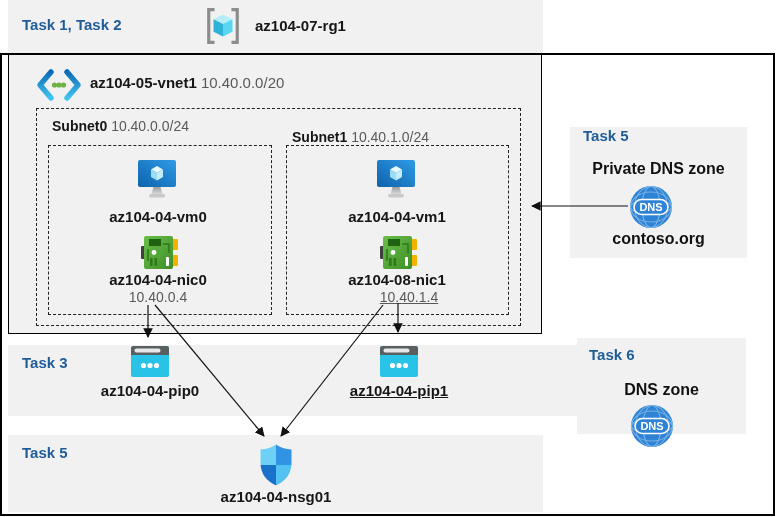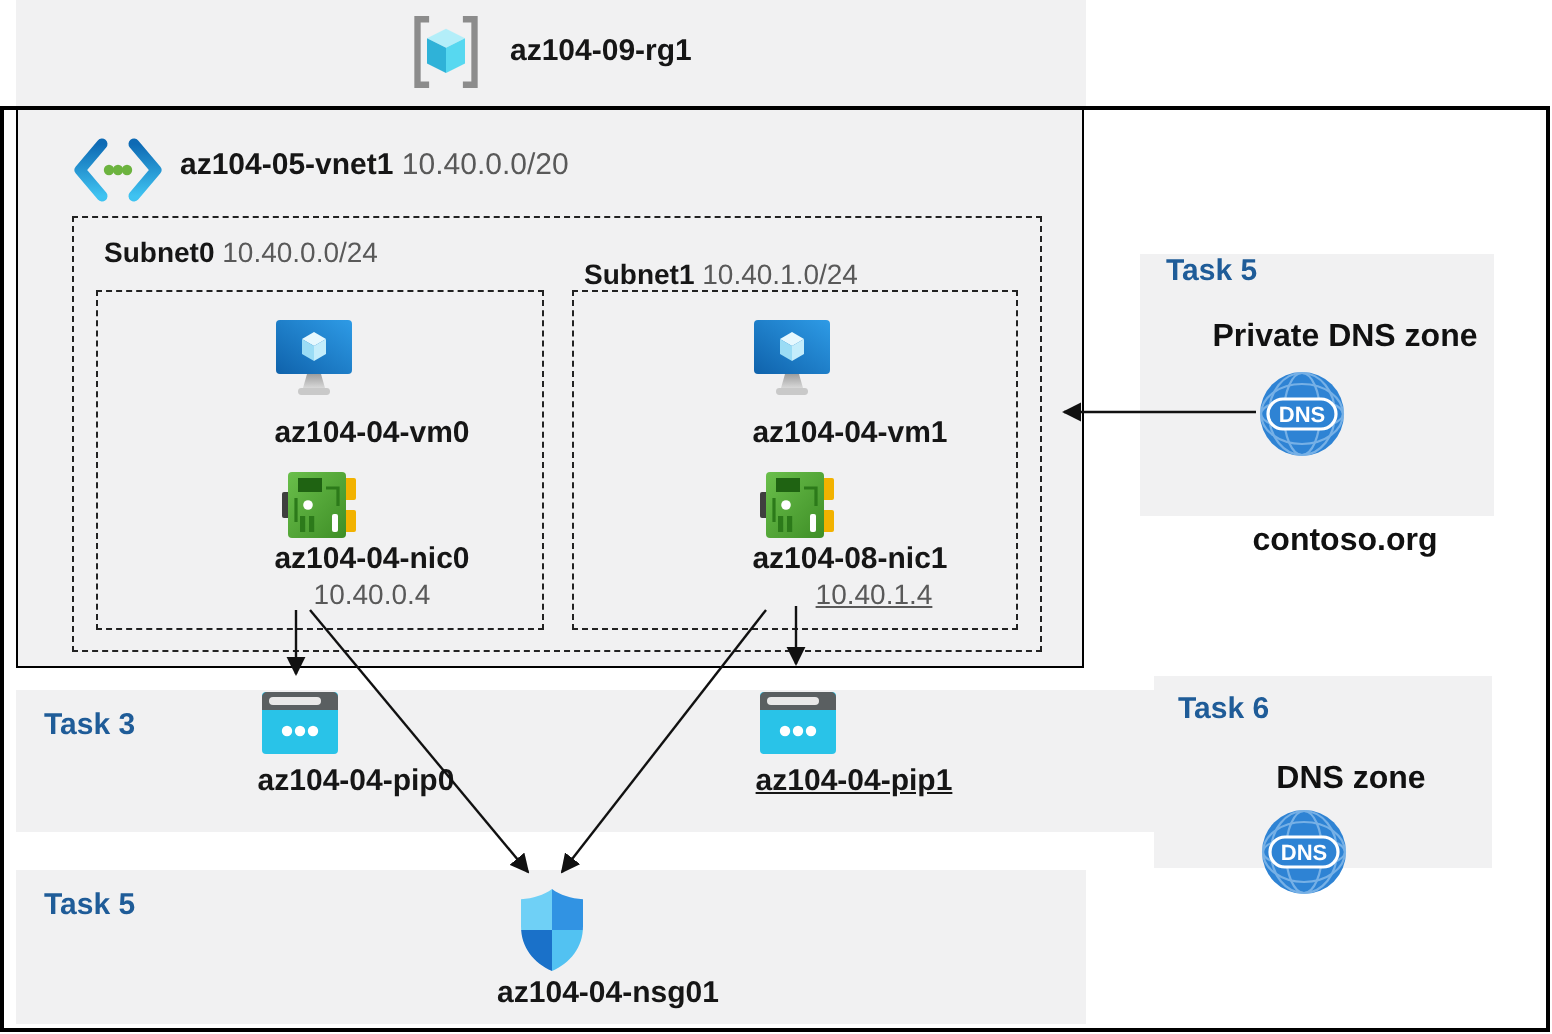--- a/index.html
+++ b/index.html
@@ -8,45 +8,46 @@
     font-family:"Liberation Sans", sans-serif;color:#161616;
   }
   .abs{position:absolute;}
   .panel{background:#f1f1f2;}
   .frame{left:0;top:53px;width:771px;height:459px;border:2px solid #000;background:#fff;}
   .vnet-box{left:8px;top:54px;width:534px;height:280px;background:#f1f1f2;border:1px solid #000;box-sizing:border-box;}
   .dashed{border:1px dashed #222;box-sizing:border-box;}
   .task-label{font-size:15px;font-weight:700;color:#1f5c98;white-space:nowrap;}
   .res-label{font-size:15px;font-weight:700;color:#161616;white-space:nowrap;}
   .muted{font-weight:400;color:#595959;}
-  .center{text-align:center;padding-left:28px;}
+  .center{text-align:center;}
   .small{font-size:14px;}
   .w160{width:160px;}
   .big-bold{font-size:16px;font-weight:700;color:#111;}
   svg{display:block;}
   #arrows{pointer-events:none;left:0;top:0;}
 </style>
 </head>
 <body>
 
 <div id="canvas">
 
   <div class="abs panel" style="left:8px;top:0;width:535px;height:53px;">
+    <div class="abs task-label" style="left:14px;top:16px;">Task 1, Task 2</div>
     <div class="abs" style="left:196px;top:7px;">
       <svg width="38" height="38" viewBox="0 0 36 36">
         <g stroke="#8c8c8c" stroke-width="3" fill="none">
           <path d="M10,2.5 H4.5 V33.5 H10"></path>
           <path d="M26,2.5 H31.5 V33.5 H26"></path>
         </g>
         <polygon points="18,7 27,11.5 18,16 9,11.5" fill="#b3eef9"></polygon>
         <polygon points="9,11.5 18,16 18,28 9,23.5" fill="#2fb2d8"></polygon>
         <polygon points="27,11.5 18,16 18,28 27,23.5" fill="#57d8f0"></polygon>
       </svg>
     </div>
-    <div class="abs res-label" style="left:247px;top:17px;">az104-09-rg1</div>
+    <div class="abs res-label" style="left:247px;top:17px;">az104-07-rg1</div>
   </div>
 
   <div class="abs frame"></div>
 
   <div class="abs vnet-box"></div>
   <div class="abs" style="left:36px;top:68px;">
     <svg width="46" height="34" viewBox="0 0 46 34">
       <defs>
         <linearGradient id="vng" x1="0" y1="0" x2="0" y2="1">
           <stop offset="0" stop-color="#0e6ab4"></stop>
@@ -202,21 +203,21 @@
 
   <div class="abs panel" style="left:570px;top:127px;width:177px;height:131px;">
     <div class="abs task-label" style="left:13px;top:0;">Task 5</div>
     <div class="abs big-bold center" style="left:0;right:0;top:33px;">Private DNS zone</div>
     <div class="abs" style="left:59px;top:58px;">
       <svg width="44" height="44" viewBox="0 0 44 44">
         <use href="#dns-sym"></use>
         <text x="22" y="26" text-anchor="middle" font-size="11" font-weight="bold" fill="#ffffff">DNS</text>
       </svg>
     </div>
-    <div class="abs big-bold center" style="left:0;right:0;top:103px;margin-top:32px;">contoso.org</div>
+    <div class="abs big-bold center" style="left:0;right:0;top:103px;">contoso.org</div>
   </div>
 
   <div class="abs panel" style="left:577px;top:338px;width:169px;height:96px;">
     <div class="abs task-label" style="left:12px;top:8px;">Task 6</div>
     <div class="abs big-bold center" style="left:0;right:0;top:43px;">DNS zone</div>
     <div class="abs" style="left:53px;top:66px;">
       <svg width="44" height="44" viewBox="0 0 44 44">
         <use href="#dns-sym"></use>
         <text x="22" y="26" text-anchor="middle" font-size="11" font-weight="bold" fill="#ffffff">DNS</text>
       </svg>

